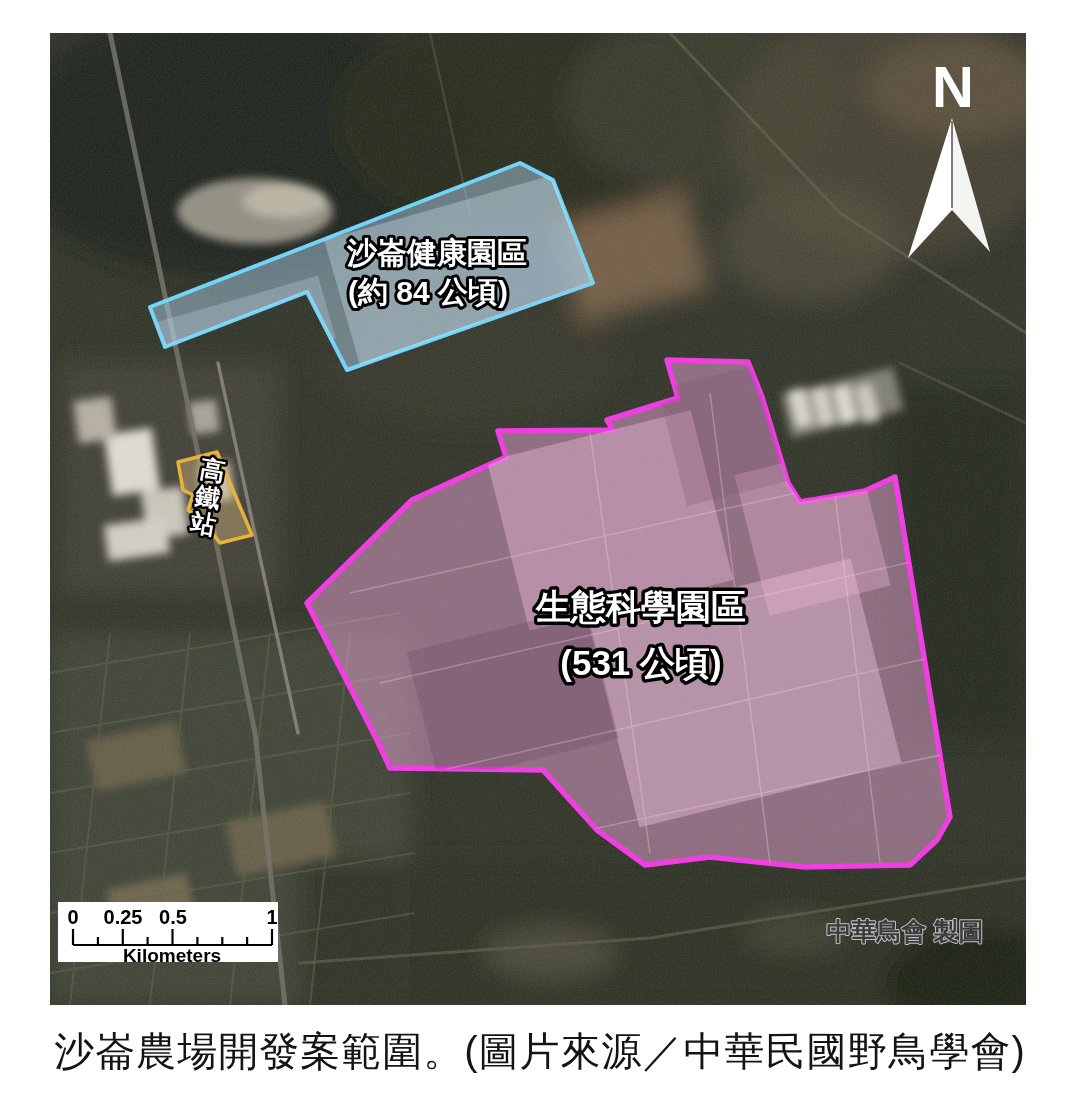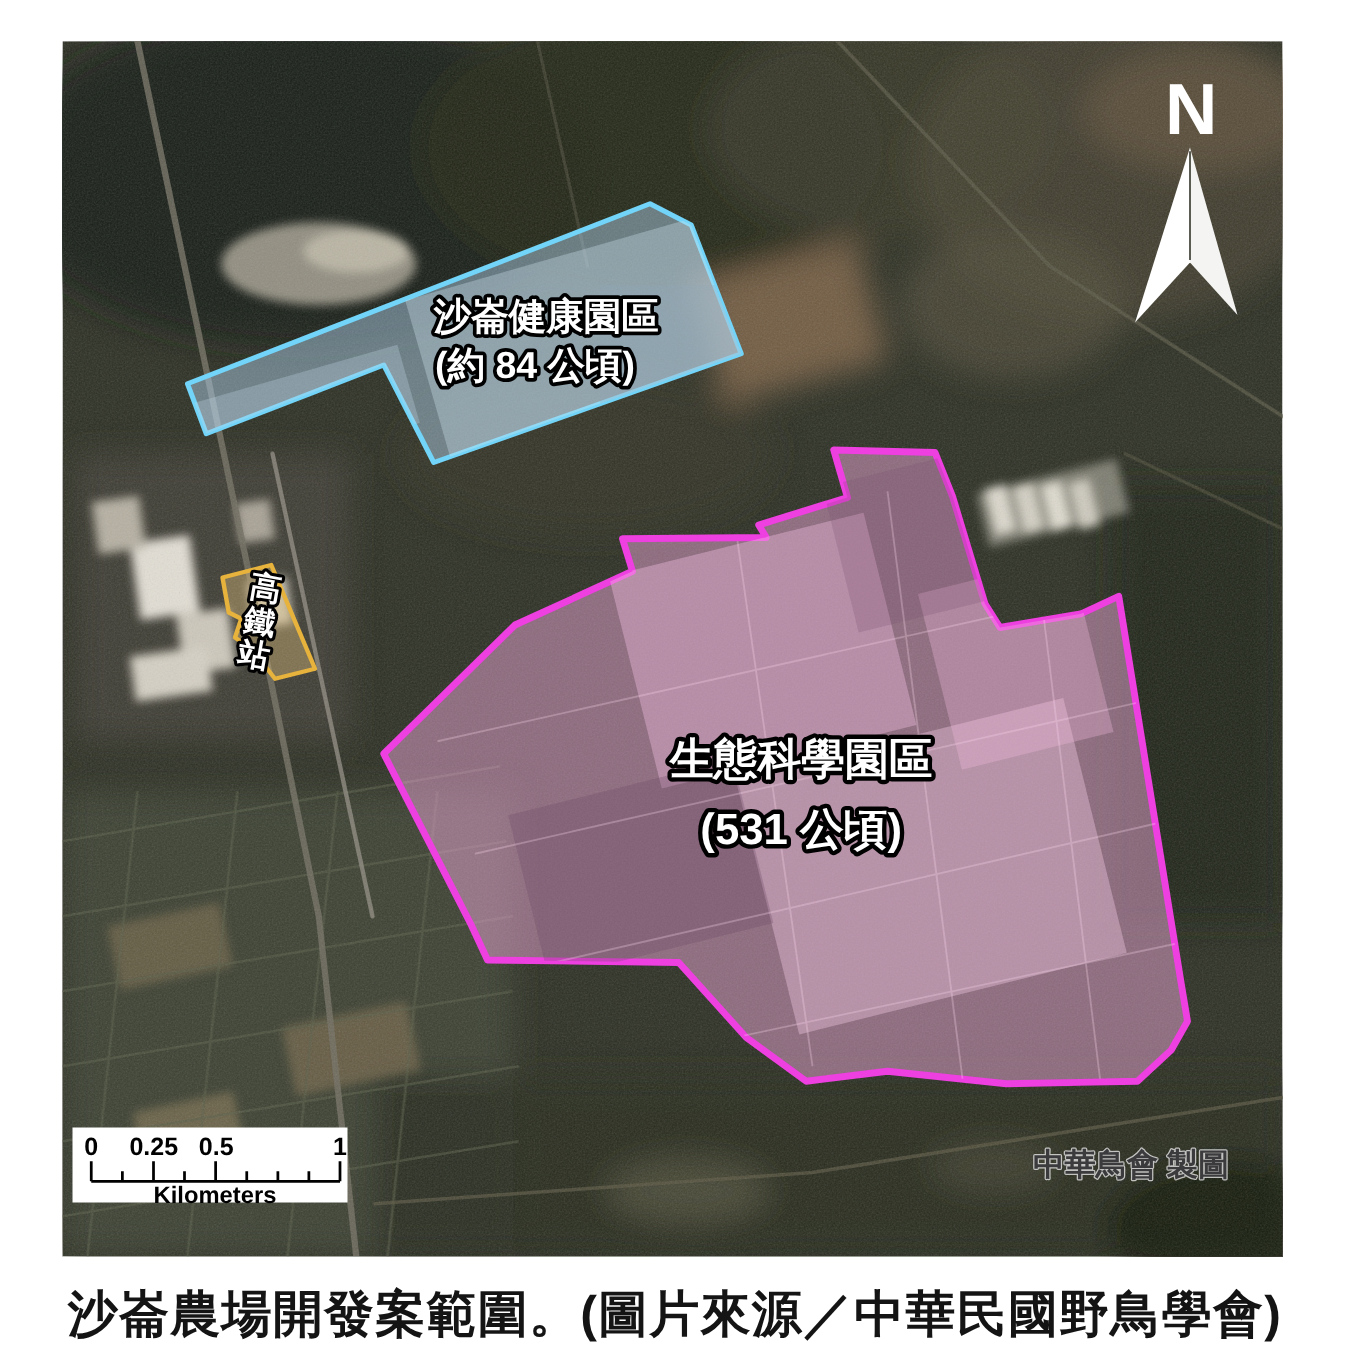--- a/index.html
+++ b/index.html
@@ -1,21 +1,21 @@
 <!DOCTYPE html>
 <html><head>
 <meta charset="utf-8">
 <style>
   html,body{margin:0;padding:0;background:#ffffff;}
   .page{position:relative;width:1080px;height:1093px;background:#ffffff;overflow:hidden;
         font-family:"Liberation Sans",sans-serif;}
   .map-frame{position:absolute;left:50px;top:33px;width:976px;height:972px;}
   .caption{position:absolute;left:0;top:1013px;width:1080px;height:76px;
            display:flex;align-items:center;justify-content:center;
-           font-size:40px;color:#141414;letter-spacing:1px;font-weight:700;}
+           font-size:40px;color:#141414;letter-spacing:1px;font-weight:400;}
   svg text{font-family:"Liberation Sans",sans-serif;}
   .zone-label{font-weight:bold;fill:#ffffff;stroke:#000000;stroke-linejoin:round;
               paint-order:stroke;text-anchor:middle;}
   .credit-label{font-weight:bold;fill:#3b3b3d;stroke:#dcdcdc;stroke-opacity:0.85;
                 stroke-width:2px;stroke-linejoin:round;paint-order:stroke;text-anchor:middle;}
   .north-n{font-weight:bold;fill:#ffffff;text-anchor:middle;}
   .sb-num{font-weight:bold;fill:#000000;text-anchor:middle;}
 </style>
 </head>
 <body>

